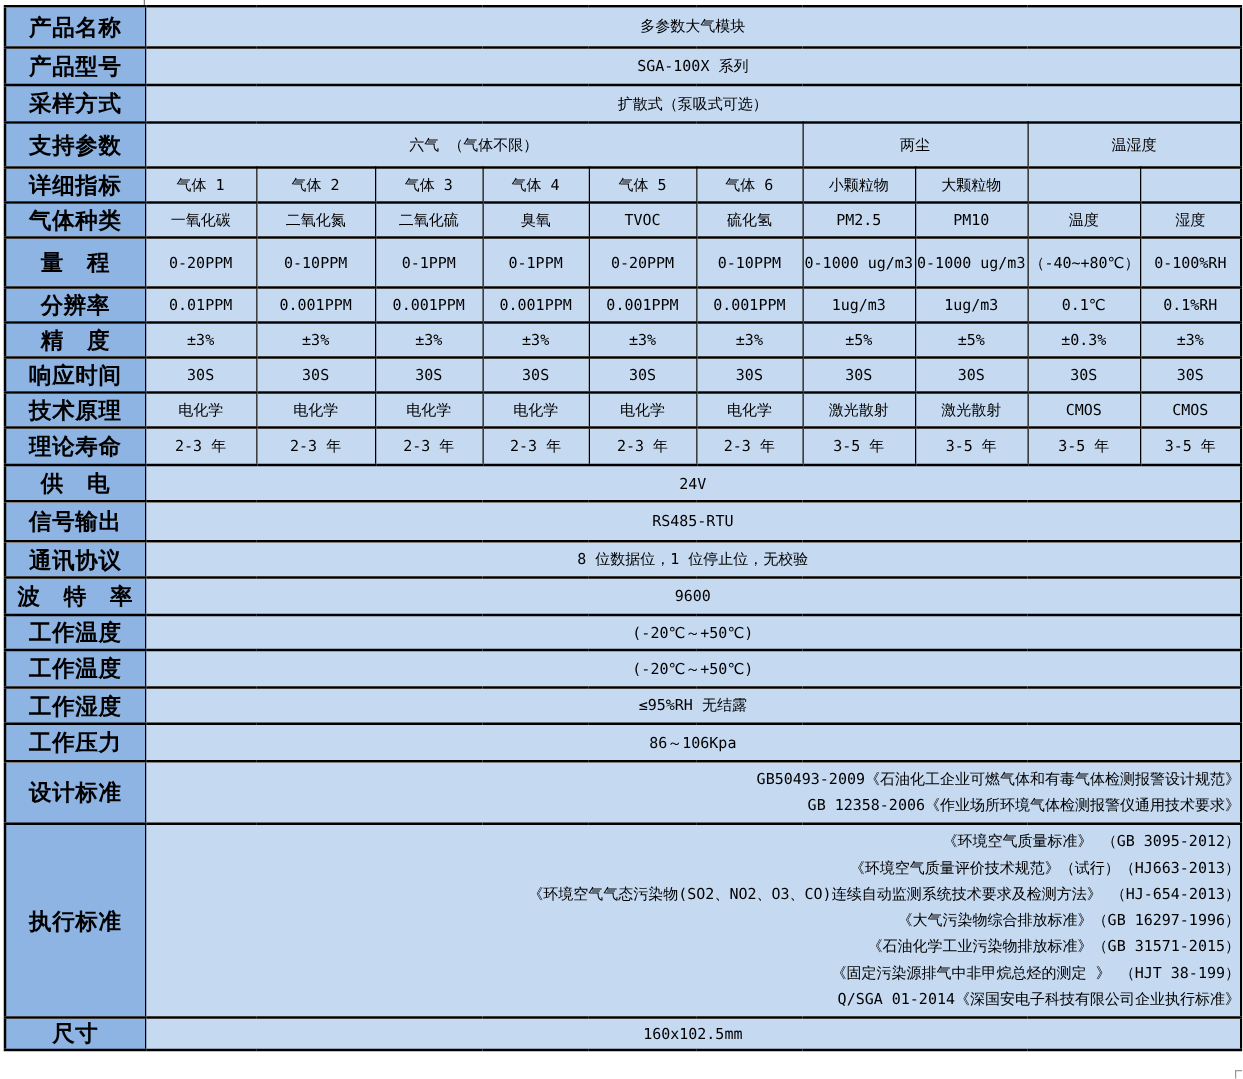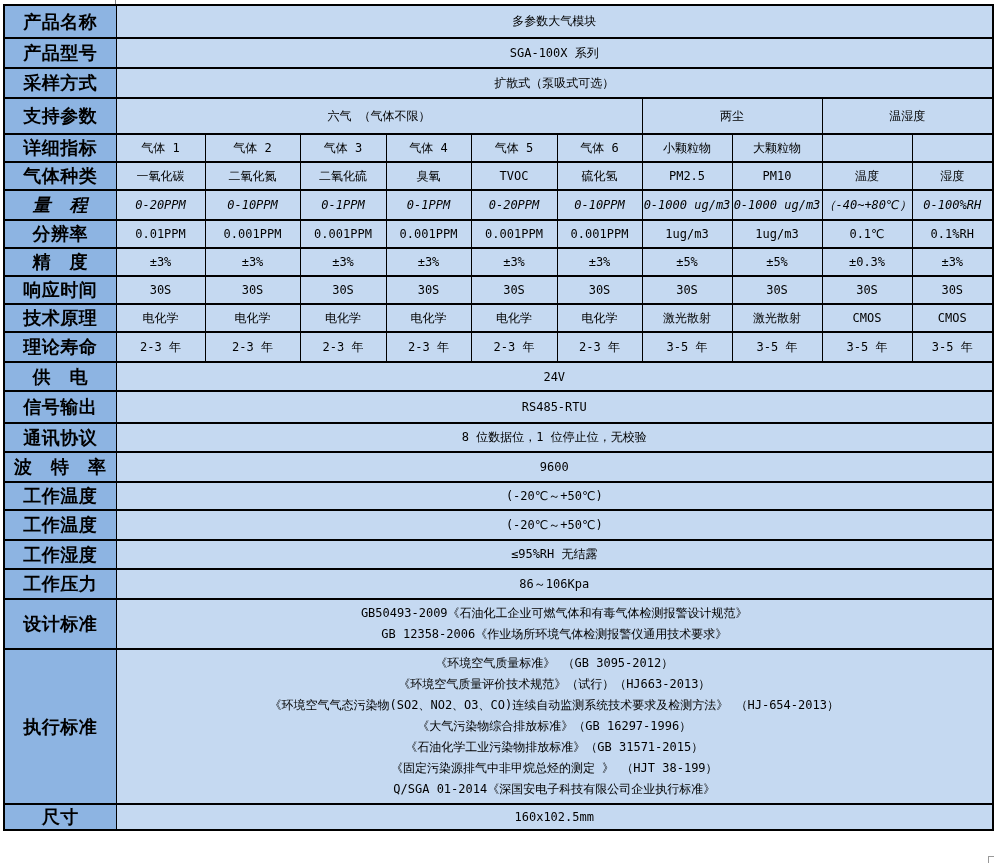--- a/index.html
+++ b/index.html
@@ -11,21 +11,21 @@
   }
   th,td{
     border:1px solid #000000;
     border-top-width:2px;border-bottom-width:2px;
     text-align:center;vertical-align:middle;
     padding:0 1px;color:#000000;overflow:hidden;
   }
   th{background:#8DB4E2;font-size:18px;font-weight:bold;letter-spacing:0.5px;}
   td{background:#C5D9F1;font-size:12px;font-weight:normal;}
   td.standards{padding:3px 0;}
-  .ml-line{line-height:21px;font-size:12px;text-align:center;}
+  .ml-line{line-height:21px;font-size:12px;text-align:right;}
   .tick-top{position:absolute;left:115px;top:0;width:1px;height:4px;background:#808080;}
   .corner-mark{
     position:absolute;left:988px;top:856px;width:5px;height:7px;
     border-left:1px solid #999999;border-top:1px solid #999999;
   }
 </style>
 </head>
 <body>
 
 <div class="stage">
@@ -81,21 +81,21 @@
           <td>二氧化氮</td>
           <td>二氧化硫</td>
           <td>臭氧</td>
           <td>TVOC</td>
           <td>硫化氢</td>
           <td>PM2.5</td>
           <td>PM10</td>
           <td>温度</td>
           <td>湿度</td>
         </tr>
-        <tr style="height: 30px; font-style: italic;">
+        <tr style="height: 40px;">
           <th>量　程</th>
           <td>0-20PPM</td>
           <td>0-10PPM</td>
           <td>0-1PPM</td>
           <td>0-1PPM</td>
           <td>0-20PPM</td>
           <td>0-10PPM</td>
           <td>0-1000 ug/m3</td>
           <td>0-1000 ug/m3</td>
           <td>（-40~+80℃）</td>

